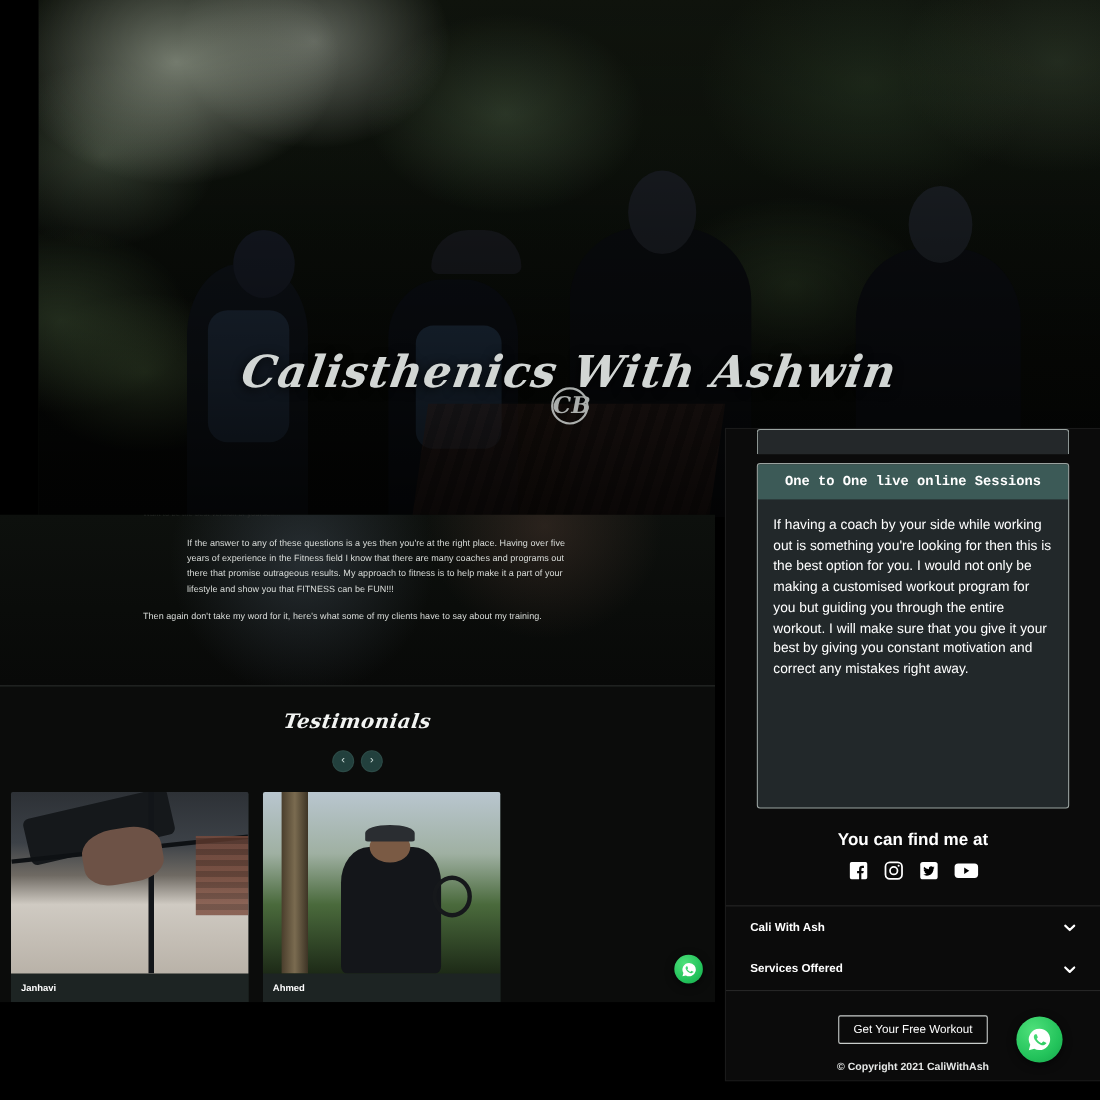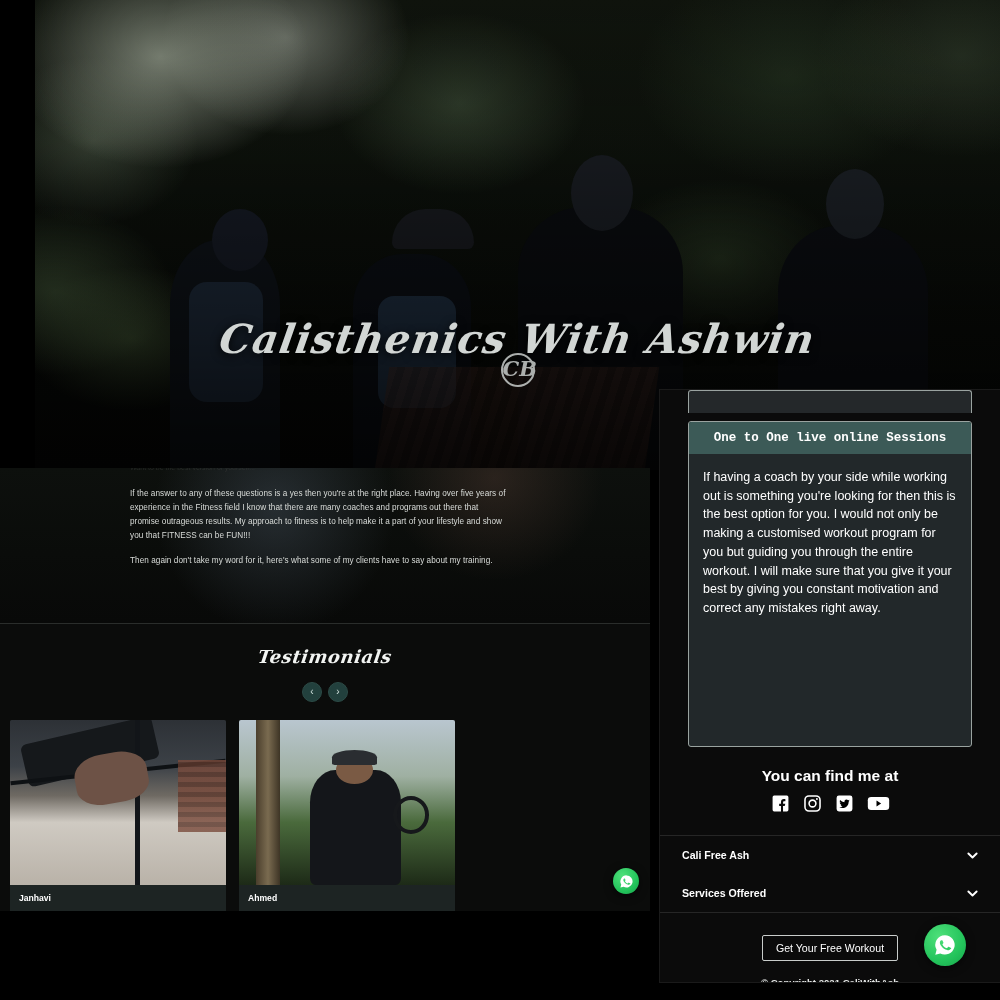--- a/index.html
+++ b/index.html
@@ -78,21 +78,21 @@
     background:radial-gradient(ellipse at 50% 50%,rgba(90,65,55,.38),rgba(0,0,0,0) 66%);}
   .about-inner{position:relative;padding:0 130px;}
   .bullet-cut{
     position:absolute;left:130px;top:-4px;font-size:7px;color:#3a3c3a;
     white-space:nowrap;overflow:hidden;height:9px;opacity:.55;
   }
   .about p{
     margin:0 0 11px 0;font-size:8.2px;line-height:14px;color:#d9dcd9;
     letter-spacing:.05px;max-width:378px;
   }
-  .about .p1{padding-top:19px;}
+  .about .p1{padding-top:19px;margin-left:40px;}
 
   
   .testi{
     position:absolute;left:0;top:623px;width:650px;height:287px;
     background:#0b0c0b;border-top:1px solid #2a2d2b;overflow:hidden;
   }
   .testi-title{
     text-align:center;margin-top:22px;
     font-family:"DejaVu Serif",serif;font-style:italic;font-weight:700;
     font-size:18px;color:#f2f4f2;transform:skewX(-8deg);letter-spacing:.5px;
@@ -163,21 +163,21 @@
   }
   .pcard{
     margin-top:8px;border:1px solid #9aa3a0;border-radius:3px;overflow:hidden;
     background:#22282a;
   }
   .pcard-head{
     background:#3c5a57;text-align:center;padding:9px 6px;
     font-size:12.5px;font-weight:700;color:#ffffff;font-family:Liberation Mono, monospace;
   }
   .pcard-body{
-    padding:14px 14px 16px 14px;min-height:262px;
+    padding:14px 14px 4px 14px;min-height:262px;
     font-size:12.5px;line-height:18.7px;color:#ffffff;
   }
   .findme{
     text-align:center;padding:20px 0 10px 0;
   }
   .findme-title{font-size:15.5px;font-weight:700;color:#fff;}
   .socials{display:flex;justify-content:center;gap:13px;margin-top:9px;}
   .socials svg{display:block;}
   .acc{border-top:1px solid #262626;margin-top:12px;}
   .acc-item{
@@ -319,21 +319,21 @@
           <svg width="23" height="19" viewBox="0 0 28 20">
               <rect x="1" y="2" width="26" height="16" rx="4" fill="#fff"></rect>
               <path d="M11.6 6.4l5.6 3.6-5.6 3.6z" fill="#000"></path>
             </svg>
         </a>
       </div>
     </div>
 
     <div class="acc">
       <div class="acc-item">
-        <span>Cali Free Ash</span>
+        <span>Cali With Ash</span>
         <svg class="chev" viewBox="0 0 12 12">
             <path d="M1.5 3.8 6 8.2l4.5-4.4" fill="none" stroke="#fff" stroke-width="2.1" stroke-linecap="round" stroke-linejoin="round"></path>
           </svg>
       </div>
       <div class="acc-item">
         <span>Services Offered</span>
         <svg class="chev" viewBox="0 0 12 12">
             <path d="M1.5 3.8 6 8.2l4.5-4.4" fill="none" stroke="#fff" stroke-width="2.1" stroke-linecap="round" stroke-linejoin="round"></path>
           </svg>
       </div>

